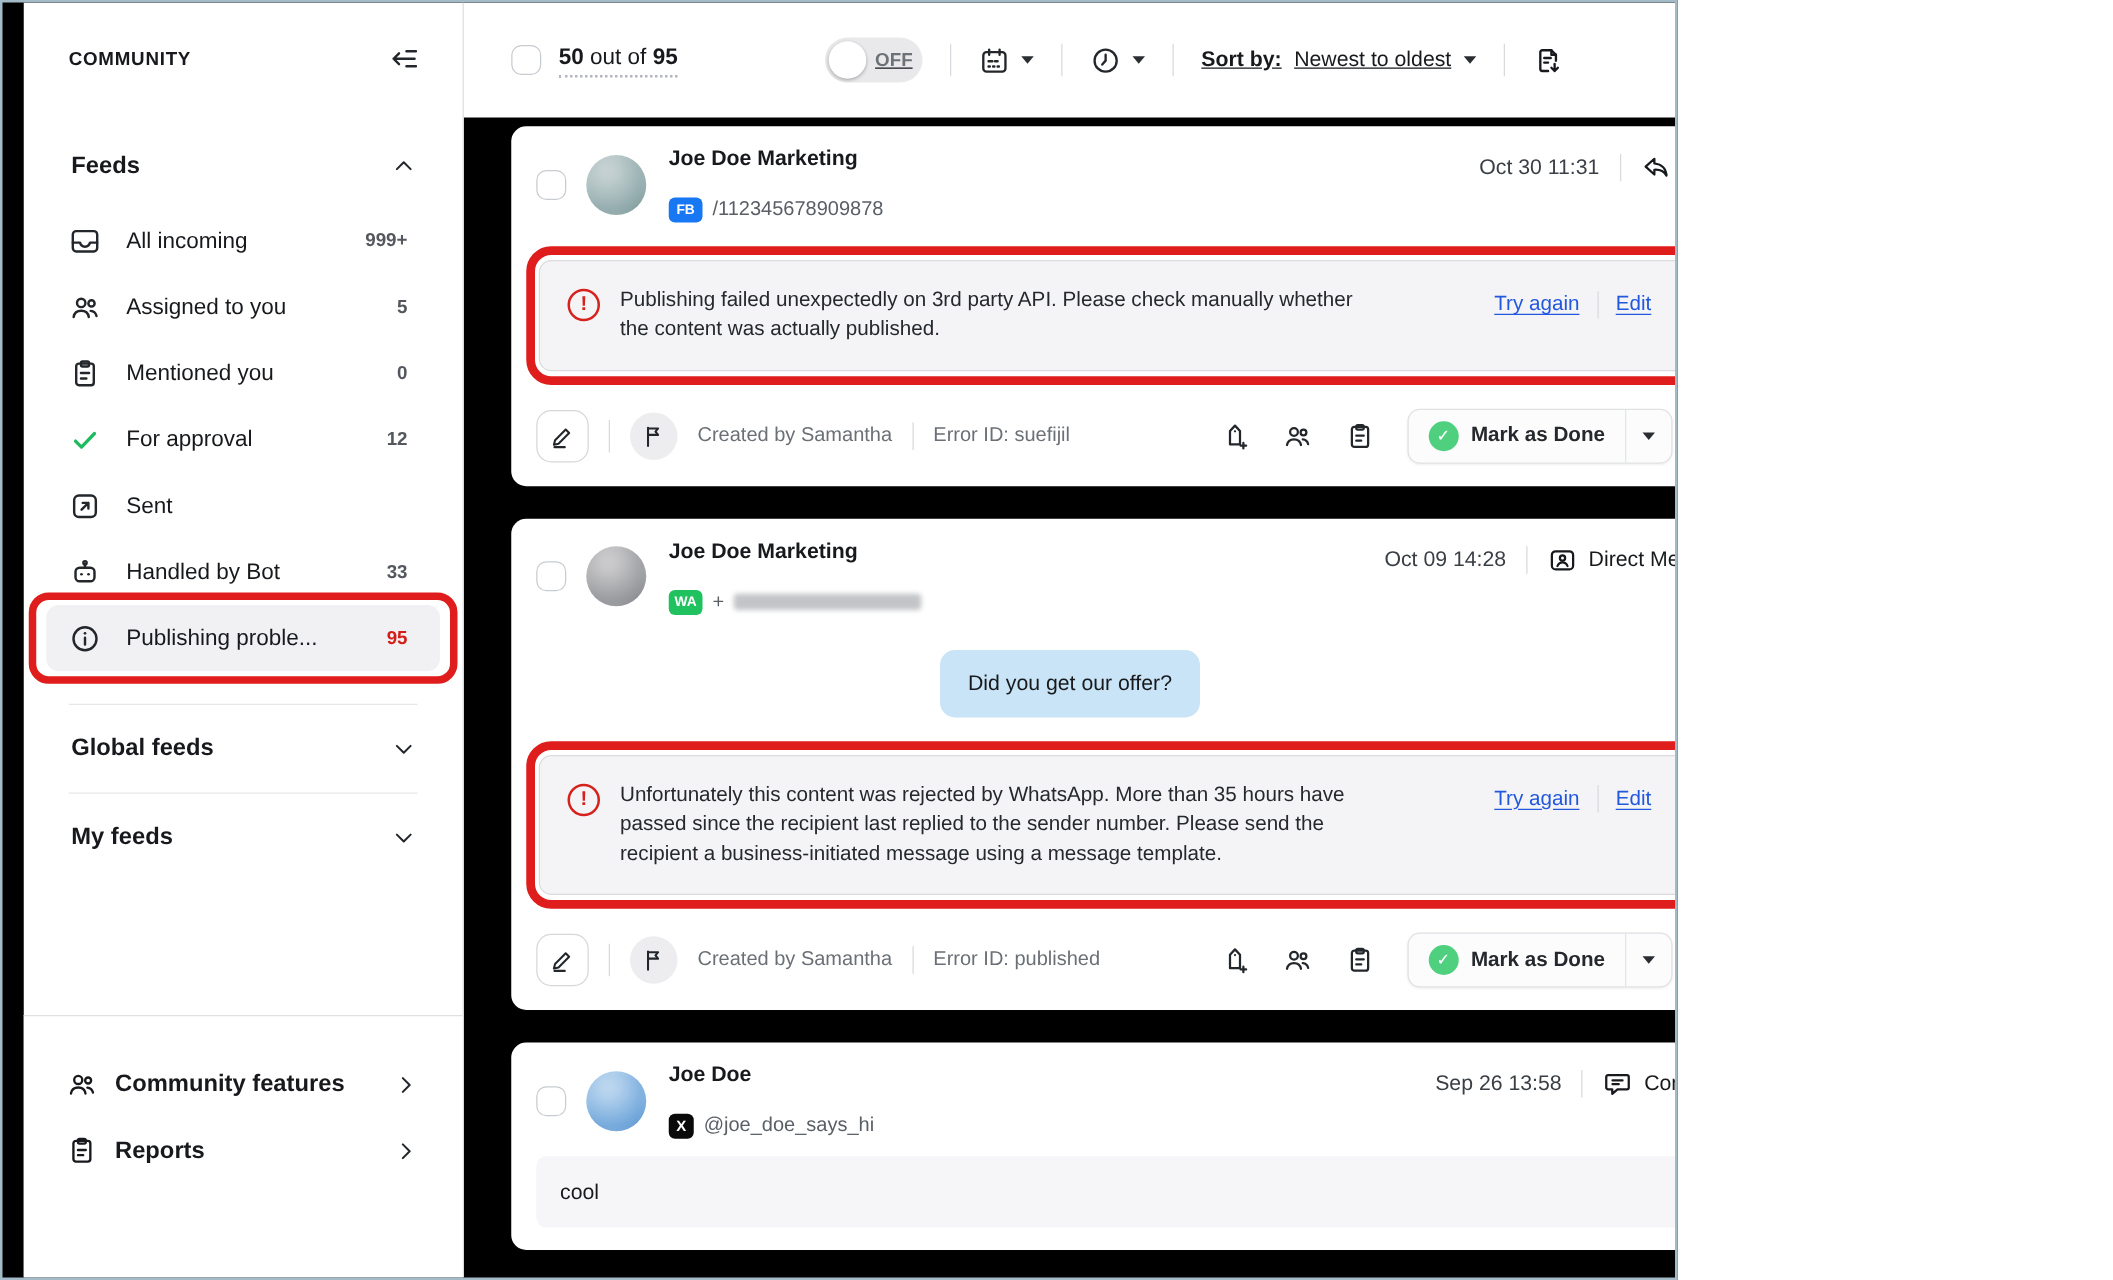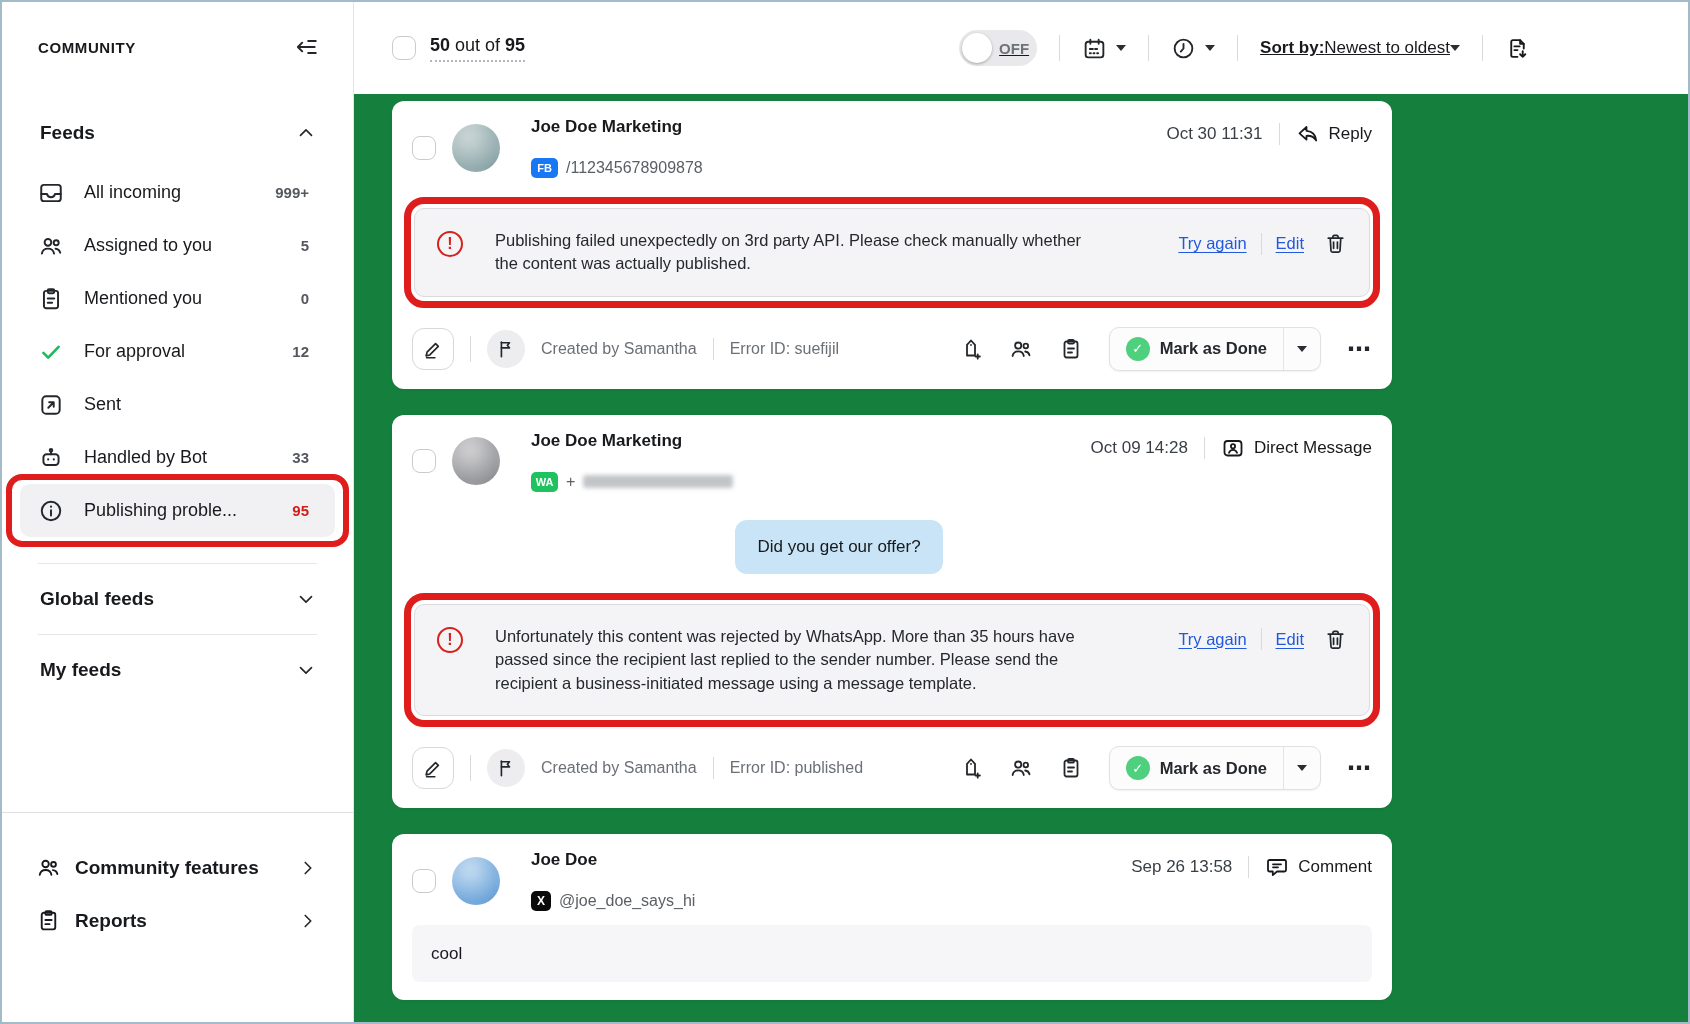--- a/index.html
+++ b/index.html
@@ -1,20 +1,20 @@
 <!DOCTYPE html>
 <html><head>
 <meta charset="utf-8">
 <style>
   * { box-sizing: border-box; margin: 0; padding: 0; }
   html,body { width:1690px; height:1024px; }
   body { font-family: "Liberation Sans", "DejaVu Sans", sans-serif; color:#17191c; }
 
-  .window { width:1690px; height:1024px; display:flex; background:#15803d;
-            border:2px solid #a3bbc8; overflow:hidden; position:relative; }
+  .window { width:1342px; height:1024px; display:flex; background:#000000;
+            border:2px solid #a3bbc8; overflow:hidden; position:relative;padding-left:17px; }
 
   svg.ic { stroke:currentColor; fill:none; stroke-width:1.8; stroke-linecap:round; stroke-linejoin:round; }
 
   
   .sidebar { width:352px; background:#fff; border-right:1px solid #e3e4e7; position:relative; flex-shrink:0; }
   .side-head { display:flex; justify-content:space-between; align-items:center; padding:32px 34px 0 36px; }
   .community-title { font-size:15px; font-weight:700; letter-spacing:.6px; }
   .collapse-btn { width:26px; height:26px; color:#23272b; cursor:pointer; }
   .section-row { display:flex; justify-content:space-between; align-items:center; padding:0 36px 0 38px; cursor:pointer; }
   .feeds-row { margin-top:62px; }
@@ -46,34 +46,34 @@
   .sel-label b { font-weight:700; }
   .tool-cluster { margin-left:auto; display:flex; align-items:center; gap:22px;text-decoration:underline; }
   .toggle { width:78px; height:36px; border-radius:18px; background:#e9e9eb; display:flex; align-items:center; padding:3px; cursor:pointer; }
   .knob { width:30px; height:30px; border-radius:50%; background:#fff; box-shadow:0 1px 3px rgba(0,0,0,.3); }
   .toggle-label { font-size:15px; font-weight:700; color:#6d7277; margin-left:7px; }
   .vdiv { width:1px; height:26px; background:#d8dadd; flex-shrink:0; }
   .vdiv.short { height:22px; }
   .icon-btn { display:flex; align-items:center; gap:9px; cursor:pointer; color:#23272b; }
   .t-ic { width:25px; height:25px; }
   .caret { width:0; height:0; border-left:5.5px solid transparent; border-right:5.5px solid transparent; border-top:6.5px solid #2a2e33; display:inline-block; }
-  .sort { display:flex; align-items:center; font-size:17px; cursor:pointer; white-space:nowrap; }
+  .sort { display:flex; align-items:center; gap:10px; font-size:17px; cursor:pointer; white-space:nowrap; }
   .sort b { font-weight:800; }
 
   .feed { padding:7px 0 0 38px; overflow:hidden; flex:1; }
   .card { width:1000px; background:#fff; border-radius:12px; box-shadow:0 1px 3px rgba(20,25,35,.1);
           padding:16px 20px 18px; margin-bottom:26px; }
   .card-head { display:flex; align-items:center; }
   .card-head .checkbox { margin-right:16px; }
   .avatar { width:48px; height:48px; border-radius:50%; overflow:hidden; position:relative; flex-shrink:0; }
   .avatar i { position:absolute; inset:-8px; filter:blur(6px); display:block; }
   .av-teal i { background:radial-gradient(circle at 38% 32%, #d4dcdc, #93acae 55%, #5e7d80); }
   .av-gray i { background:radial-gradient(circle at 40% 32%, #d9d9db, #98999c 55%, #6e6f73); }
   .av-blue i { background:radial-gradient(circle at 40% 32%, #cfe3f4, #74a9dc 55%, #3f7fc0); }
-  .who { margin-left:31px; display:flex; flex-direction:column; gap:21px; }
+  .who { margin-left:18px; display:flex; flex-direction:column; gap:21px; }
   .name { font-size:17px; font-weight:800; }
   .handle-row { display:flex; align-items:center; gap:8px; }
   .badge { height:20px; min-width:27px; padding:0 4px; border-radius:5px; color:#fff; font-size:11px; font-weight:700;
            display:inline-flex; align-items:center; justify-content:center; }
   .badge.fb { background:#1877f2; }
   .badge.wa { background:#1fc25f; }
   .badge.x  { background:#0a0a0a; min-width:20px; width:20px; font-size:12px; }
   .handle { font-size:16px; color:#5a5f66; }
   .redacted { width:150px; height:13px; background:#b3b6ba; border-radius:3px; filter:blur(2px); opacity:.8; }
   .head-right { margin-left:auto; align-self:flex-start; margin-top:5px; display:flex; align-items:center; gap:16px; }
@@ -87,21 +87,21 @@
   .bubble-row { display:flex; justify-content:center; padding:28px 106px 0 0; }
   .bubble { background:#c9e4f6; border-radius:12px; padding:17px 22px; font-size:17px; }
 
   .error-wrap { position:relative; margin:30px 2px 30px; }
   .ring-err { inset:-11px -10px; border-width:7px; border-radius:20px; }
   .error-box { background:#f4f4f6; border:1px solid #dbdbdf; border-radius:10px; padding:20px 22px;
                display:flex; align-items:flex-start; gap:16px; }
   .err-icon { width:26px; height:26px; border:2.2px solid #d6211c; border-radius:50%; color:#d6211c;
               font-weight:700; font-size:16px; display:flex; align-items:center; justify-content:center;
               flex-shrink:0; margin-top:2px; }
-  .err-text { font-size:16.5px; line-height:1.42; color:#25282c; max-width:600px;margin-left:16px; }
+  .err-text { font-size:16.5px; line-height:1.42; color:#25282c; max-width:600px; }
   .err-actions { margin-left:auto; display:flex; align-items:center; gap:14px; padding-top:3px; }
   .err-link { color:#2258dd; font-size:16.5px; text-decoration:underline; text-underline-offset:3px; cursor:pointer; white-space:nowrap; }
   .trash { width:23px; height:23px; color:#23272b; cursor:pointer; margin-left:6px; }
 
   .card-foot { display:flex; align-items:center; gap:16px; margin-top:6px; }
   .pencil-btn { width:42px; height:42px; border:1.5px solid #d6d7da; border-radius:12px;
                 display:flex; align-items:center; justify-content:center; cursor:pointer; color:#23272b; background:#fff; }
   .flag-btn { width:38px; height:38px; border-radius:50%; background:#ededf0; display:flex; align-items:center;
               justify-content:center; cursor:pointer; color:#23272b; }
   .fp-ic { width:22px; height:22px; }

